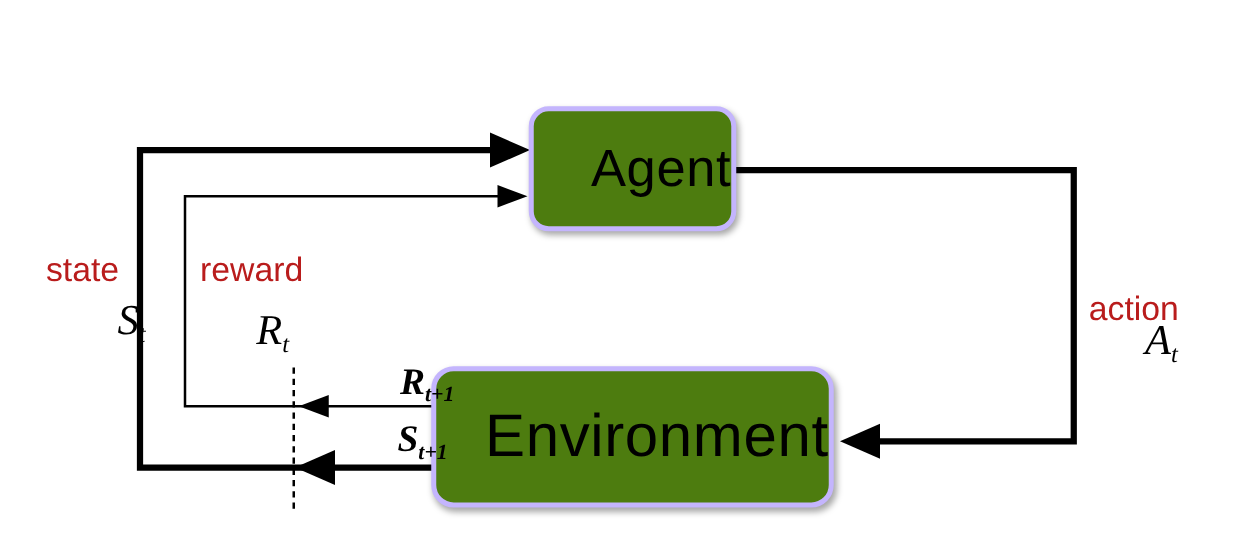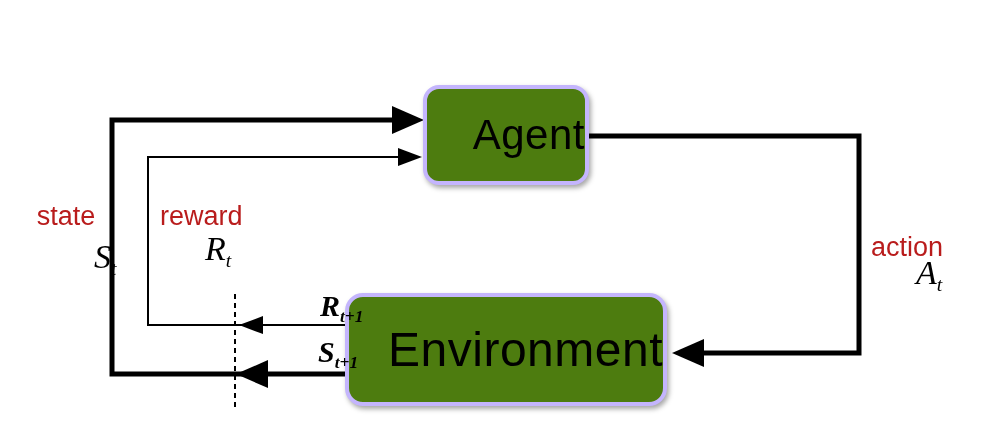--- a/index.html
+++ b/index.html
@@ -94,21 +94,21 @@
   </div>
 
   <div class="node-box env-box">
     <span>Environment</span>
   </div>
 
   <div class="lbl center" style="left:18px; top:202px; width:96px;">state</div>
   <div class="sym" style="left:50px; top:240px;"><span>S</span><sub>t</sub></div>
 
   <div class="lbl" style="left:160px; top:202px;">reward</div>
-  <div class="sym" style="left:161px; top:232px;"><span>R</span><sub>t</sub></div>
+  <div class="sym" style="left:161px; top:248px;"><span>R</span><sub>t</sub></div>
 
   <div class="lbl" style="left:871px; top:233px;">action</div>
   <div class="sym" style="left:872px; top:256px;"><span>A</span><sub>t</sub></div>
 
   <div class="sym sym-next" style="left:276px; top:291px;"><span>R</span><sub>t+1</sub></div>
   <div class="sym sym-next" style="left:274px; top:337px;text-align:center;"><span>S</span><sub>t+1</sub></div>
 
 </div>
 
 </body></html>

